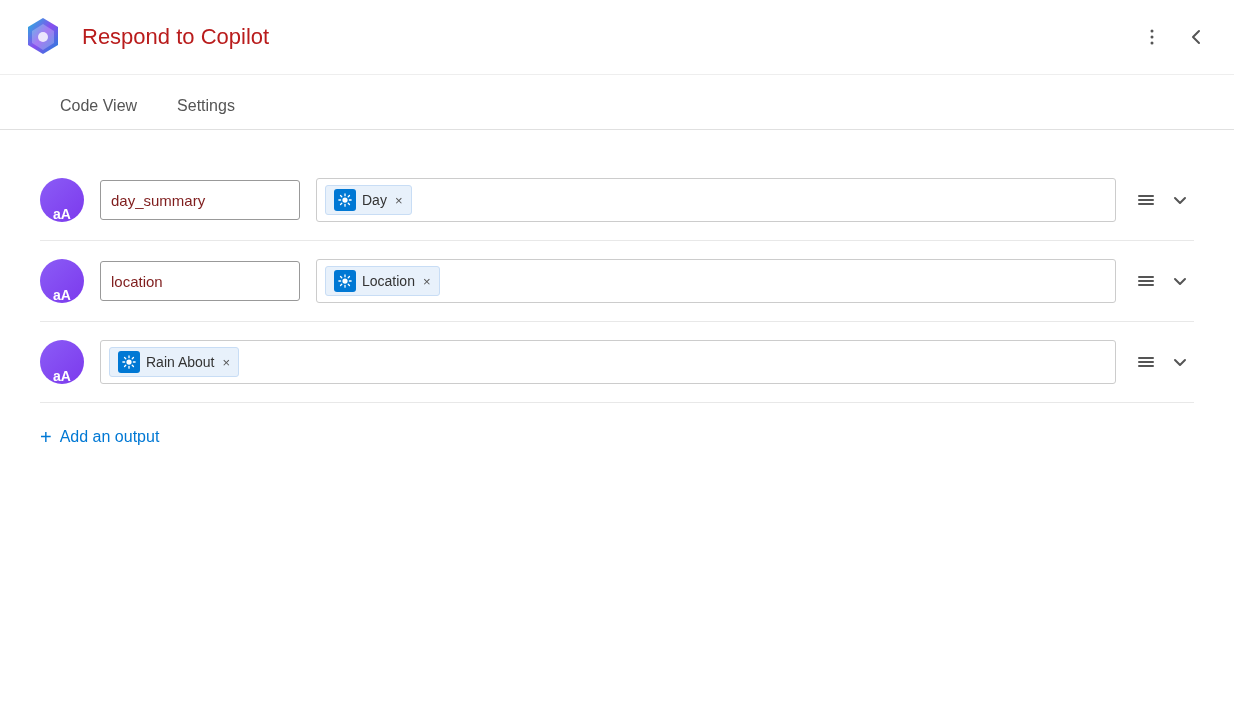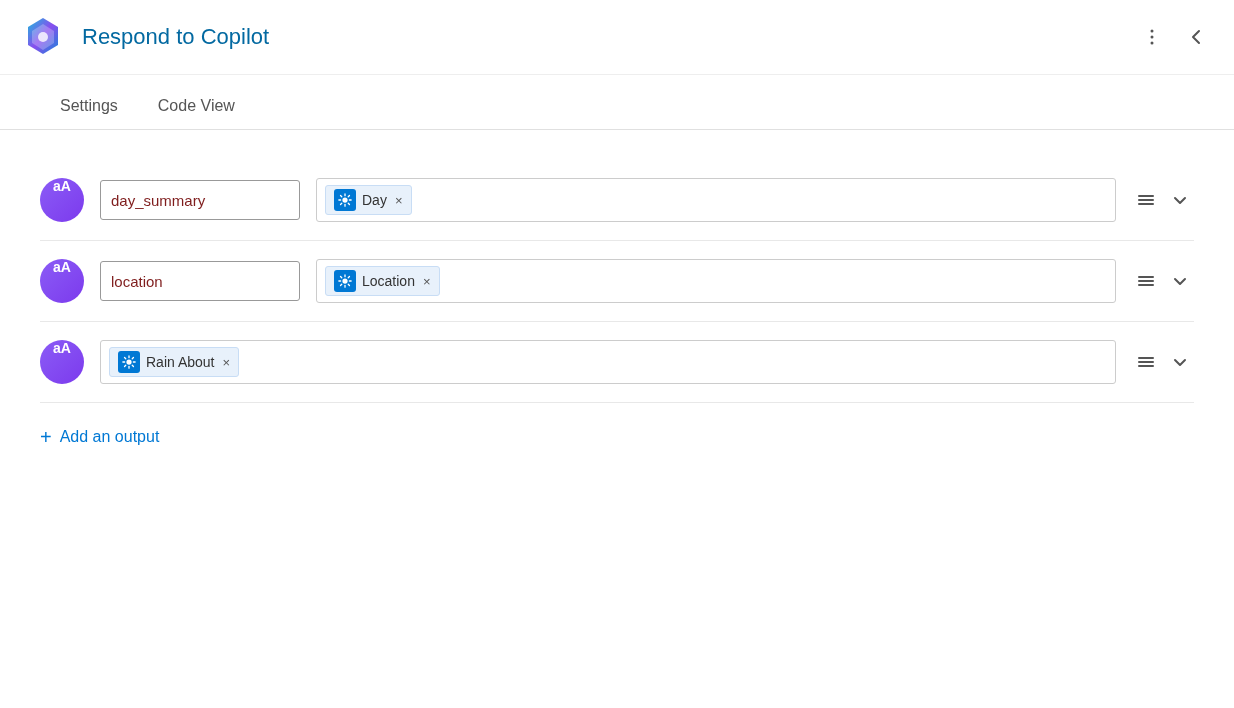--- a/index.html
+++ b/index.html
@@ -22,21 +22,21 @@
     }
     .logo {
       width: 46px;
       height: 46px;
       margin-right: 16px;
       flex-shrink: 0;
     }
     .header-title {
       font-size: 22px;
       font-weight: 400;
-      color: #0369a1;
+      color: #b91c1c;
       flex: 1;
     }
     .header-actions {
       display: flex;
       align-items: center;
       gap: 8px;
     }
     .icon-btn {
       background: none;
       border: none;
@@ -87,21 +87,21 @@
       gap: 16px;
     }
     .param-row:first-child { border-top: none; }
 
     .avatar {
       width: 44px;
       height: 44px;
       border-radius: 50%;
       background: linear-gradient(135deg, #8b5cf6, #7c3aed);
       display: flex;
-      align-items: flex-start;
+      align-items: flex-end;
       justify-content: center;
       color: #fff;
       font-size: 14px;
       font-weight: 600;
       flex-shrink: 0;
     }
 
     .param-name-input {
       width: 200px;
       height: 40px;
@@ -220,22 +220,22 @@
     </button>
     <button class="icon-btn">
       <svg viewBox="0 0 20 20" fill="currentColor">
         <path d="M13 4l-6 6 6 6" stroke="currentColor" stroke-width="2" fill="none" stroke-linecap="round" stroke-linejoin="round"></path>
       </svg>
     </button>
   </div>
 </div>
 
 <div class="tabs">
+  <div class="tab">Code View</div>
   <div class="tab">Settings</div>
-  <div class="tab">Code View</div>
 </div>
 
 <div class="content">
 
   <div class="param-row">
     <div class="avatar">
       <span>aA</span>
     </div>
     <input class="param-name-input" type="text" value="day_summary" style="">
     <div class="param-value-box">

